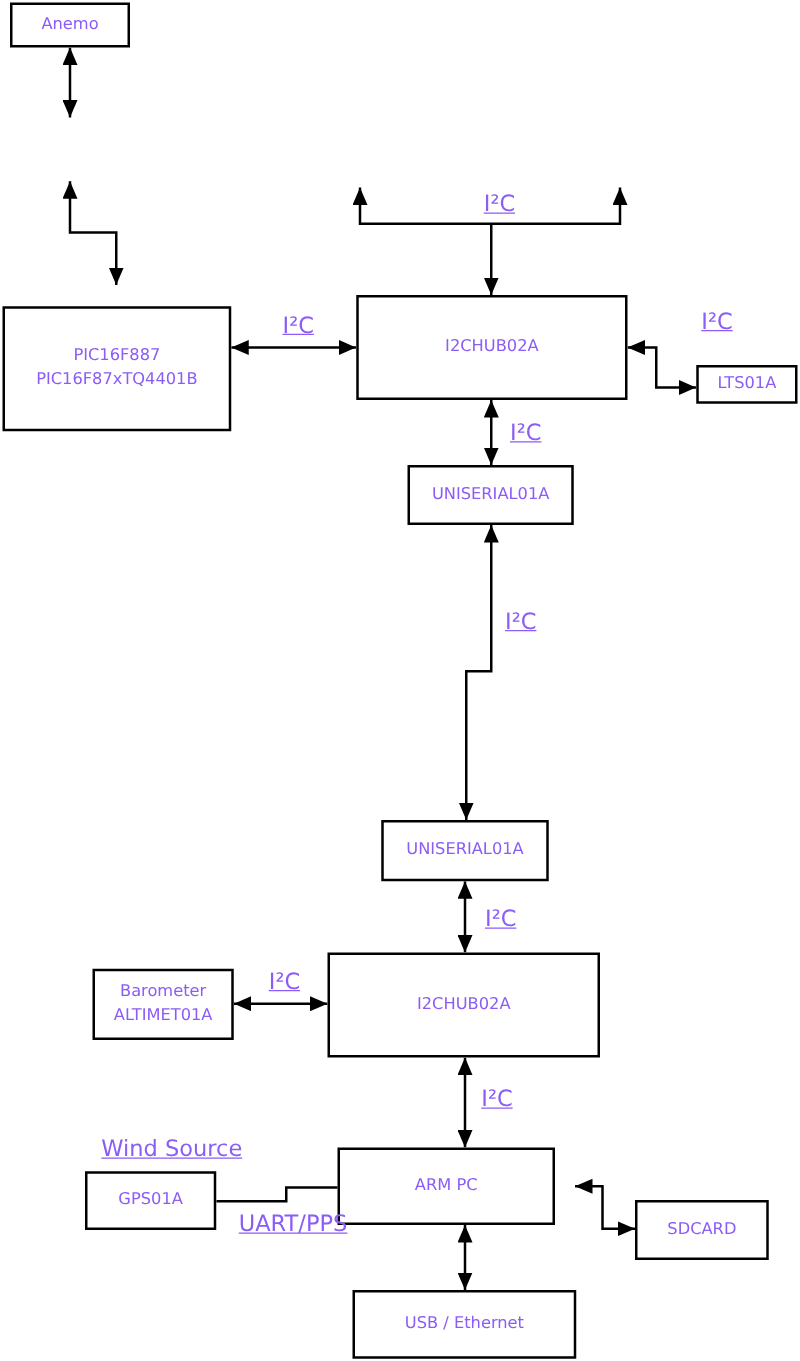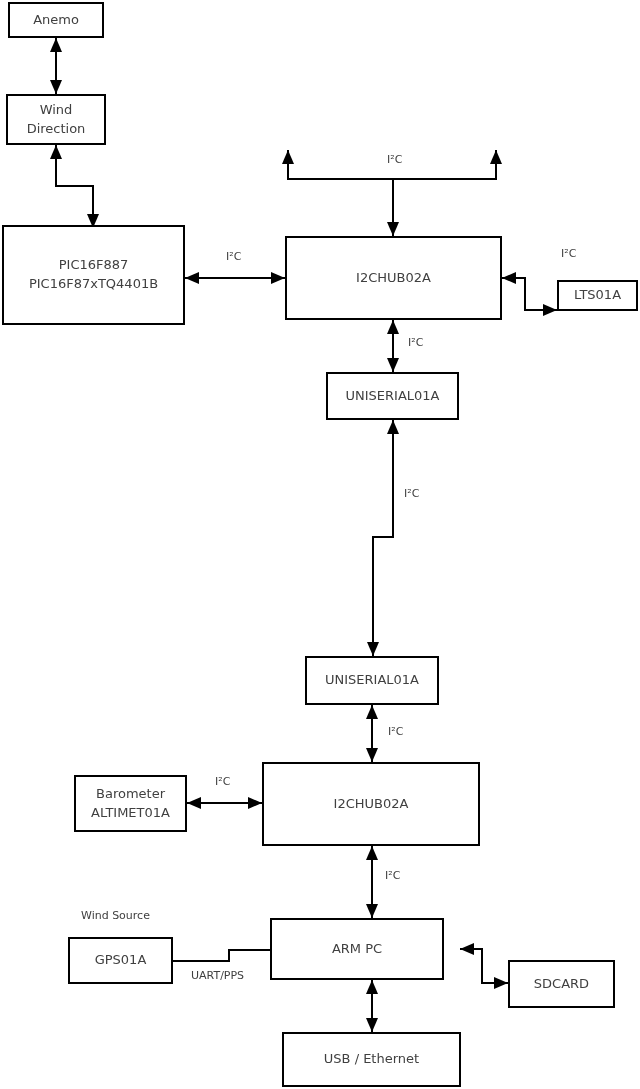--- a/index.html
+++ b/index.html
@@ -6,21 +6,21 @@
     margin: 0;
     padding: 0;
     background: #ffffff;
   }
   #canvas {
     position: relative;
     width: 640px;
     height: 1089px;
     background: #ffffff;
     font-family: "DejaVu Sans", "Liberation Sans", sans-serif;
-    color: #404040;
+    color: #8b5cf6;
     overflow: hidden;
   }
   #wires {
     position: absolute;
     left: 0;
     top: 0;
     width: 640px;
     height: 1089px;
   }
   .node {
@@ -31,23 +31,24 @@
     display: flex;
     align-items: center;
     justify-content: center;
     text-align: center;
     font-size: 13px;
     line-height: 1.45;
     white-space: pre-line;
   }
   .edge-label {
     position: absolute;
-    font-size: 11px;
+    font-size: 18px;
     line-height: 1.2;
     white-space: nowrap;
+    text-decoration: underline;
   }
   .edge {
     stroke: #000000;
     stroke-width: 2;
     fill: none;
   }
 </style>
 </head>
 <body>
 
@@ -72,37 +73,33 @@
     <path class="edge" d="M372,846 V918" marker-start="url(#arrow)" marker-end="url(#arrow)"></path>
     <path class="edge" d="M173,961 H229 V950 H286" marker-end="url(#arrow)"></path>
     <path class="edge" d="M460,949 H482 V983 H508" marker-start="url(#arrow)" marker-end="url(#arrow)"></path>
     <path class="edge" d="M372,980 V1032" marker-start="url(#arrow)" marker-end="url(#arrow)"></path>
   </svg>
 
   <div class="node" style="left:8px;top:2px;width:96px;height:36px">
     <span>Anemo</span>
   </div>
 
-  <div class="node" style="left:6px;top:94px;width:100px;height:51px">
-    <span>Wind
-Direction</span>
-  </div>
 
-  <div class="node" style="left:2px;top:225px;width:183px;height:100px">
+  <div class="node" style="left:2px;top:245px;width:183px;height:100px">
     <span>PIC16F887
 PIC16F87xTQ4401B</span>
   </div>
 
 
 
   <div class="node" style="left:285px;top:236px;width:217px;height:84px">
     <span>I2CHUB02A</span>
   </div>
 
-  <div class="node" style="left:557px;top:280px;width:81px;height:31px">
+  <div class="node" style="left:557px;top:292px;width:81px;height:31px">
     <span>LTS01A</span>
   </div>
 
   <div class="node" style="left:326px;top:372px;width:133px;height:48px">
     <span>UNISERIAL01A</span>
   </div>
 
   <div class="node" style="left:305px;top:656px;width:134px;height:49px">
     <span>UNISERIAL01A</span>
   </div>

